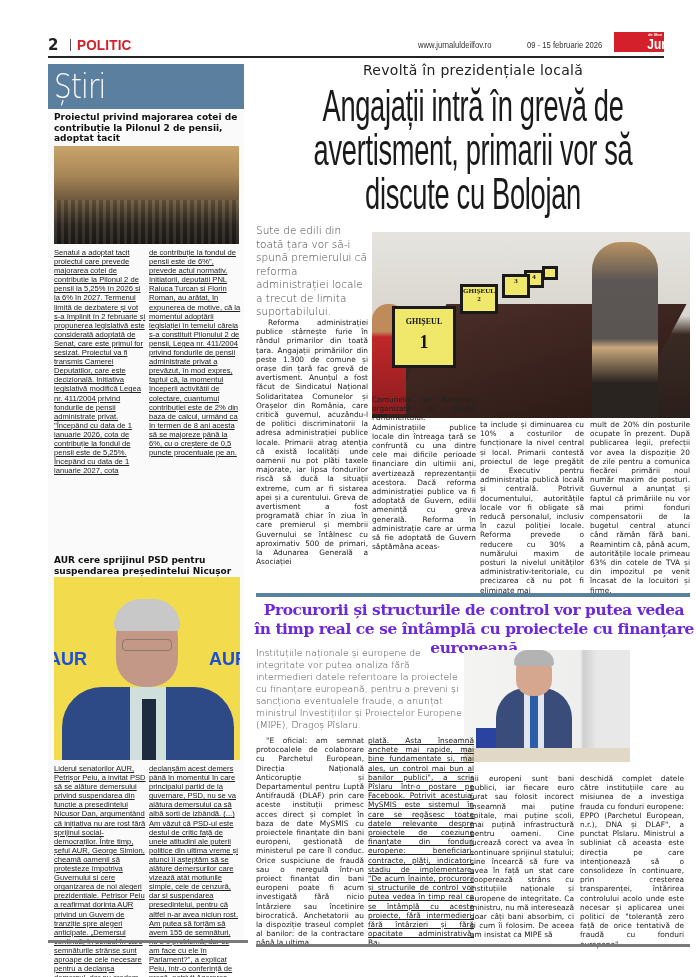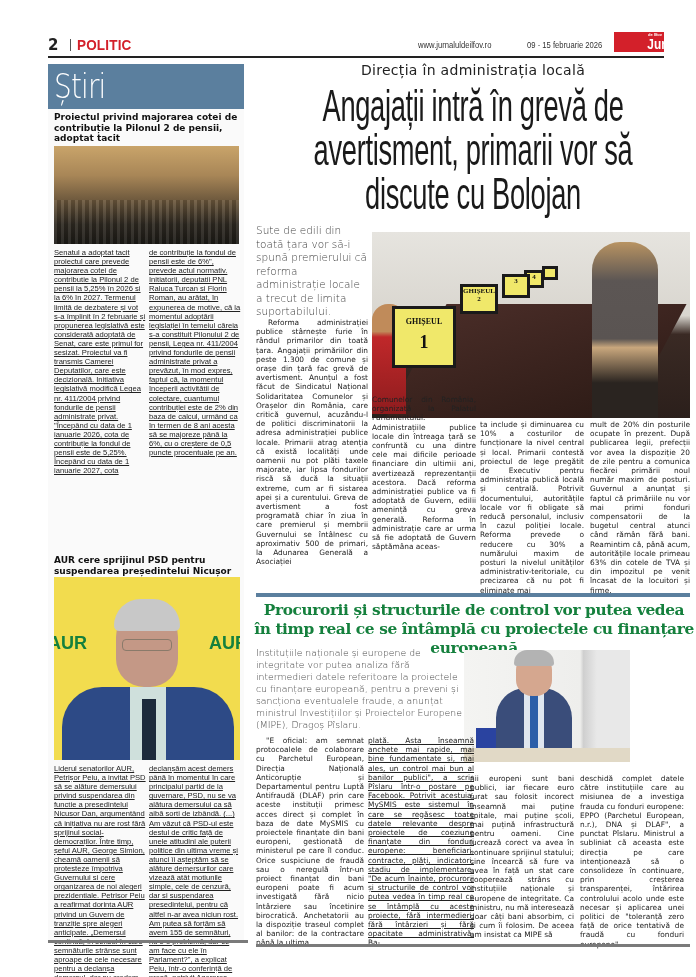--- a/index.html
+++ b/index.html
@@ -23,21 +23,21 @@
   .stiri-banner { position: absolute; left: 0; top: 0; width: 196px; height: 45px; background: #5b7f9e; }
   .stiri-title { position: absolute; left: 6px; top: 2px; font: 34px "DejaVu Sans", sans-serif; font-weight: 200; color: #fff; letter-spacing: -1px; transform: scaleX(0.82); transform-origin: left; }
   .left h3 { position: absolute; left: 6px; font: bold 9px "DejaVu Sans", sans-serif; line-height: 10.5px; color: #111; }
   .h3a { top: 48px; width: 186px; }
   .h3b { top: 491px; width: 190px; }
   .img-senate { position: absolute; left: 6px; top: 82px; width: 185px; height: 98px;
     background: linear-gradient(180deg, #c9a46a 0%, #a88657 30%, #6f5a3e 55%, #2f2a22 80%, #1c1a16 100%); }
   .img-senate::after { content: ""; position: absolute; left: 0; right: 0; bottom: 0; height: 45%;
     background: repeating-linear-gradient(90deg, rgba(255,255,255,0.08) 0 3px, rgba(0,0,0,0.15) 3px 7px); }
   .img-aur { position: absolute; left: 6px; top: 513px; width: 186px; height: 183px; background: #f2dc4e; overflow: hidden; }
-  .aur-logo { position: absolute; top: 56px; font: bold 18px "Liberation Sans", sans-serif; color: #15803d; }
+  .aur-logo { position: absolute; top: 72px; font: bold 18px "Liberation Sans", sans-serif; color: #1d4ed8; }
   .aur-l { left: -6px; } .aur-r { right: -8px; }
   .aur-body { position: absolute; left: 8px; top: 110px; width: 172px; height: 90px; background: #2d4a86; border-radius: 40px 40px 0 0; }
   .aur-shirt { position: absolute; left: 76px; top: 110px; width: 36px; height: 80px; background: #cfe0dc; }
   .aur-tie { position: absolute; left: 88px; top: 122px; width: 14px; height: 70px; background: #1d2b3c; }
   .aur-head { position: absolute; left: 62px; top: 30px; width: 62px; height: 80px; background: #c49886; border-radius: 30px 30px 28px 28px; }
   .aur-hair { position: absolute; left: 60px; top: 22px; width: 66px; height: 32px; background: #c8c8c8; border-radius: 30px 30px 6px 6px; }
   .aur-glasses { position: absolute; left: 68px; top: 62px; width: 50px; height: 12px; border: 1px solid #8a7a6a; border-radius: 4px; }
 
   .col { position: absolute; font: 7.6px "Liberation Sans", sans-serif; line-height: 9.1px; color: #222; text-decoration: underline; }
   .c1a { left: 6px; top: 184px; width: 92px; }
@@ -65,21 +65,21 @@
   .m-1 .num { font-size: 18px; display: block; margin-top: 6px; }
   .m-2 { left: 88px; top: 52px; width: 38px; height: 30px; }
   .m-3 { left: 130px; top: 42px; width: 28px; height: 24px; }
   .m-4 { left: 152px; top: 38px; width: 20px; height: 18px; }
   .m-5 { left: 170px; top: 34px; width: 16px; height: 14px; }
   .woman { position: absolute; left: 220px; top: 10px; width: 66px; height: 176px; background: linear-gradient(180deg, #b89362 0%, #5c5654 22%, #5a5452 55%, #c9a77d 60%, #2a2420 80%); border-radius: 28px 28px 0 0; }
   .person-l { position: absolute; left: 0; top: 72px; width: 34px; height: 110px; background: linear-gradient(180deg, #c08b5a 0%, #c08b5a 25%, #c0282a 30%, #8e1c1e 100%); border-radius: 16px 16px 0 0; }
   .main-rule { position: absolute; left: 256px; top: 593px; width: 434px; height: 4px; background: #5b7f9e; }
 
   
-  .headline2 { position: absolute; left: 254px; top: 601px; width: 440px; text-align: center; font: bold 15.4px "DejaVu Serif", serif; line-height: 19px; color: #15803d; letter-spacing: -0.4px; }
+  .headline2 { position: absolute; left: 254px; top: 601px; width: 440px; text-align: center; font: bold 15.4px "DejaVu Serif", serif; line-height: 19px; color: #6d28d9; letter-spacing: -0.4px; }
   .lede2 { position: absolute; left: 256px; top: 647px; width: 212px; font: 9.3px "DejaVu Sans", sans-serif; font-weight: 300; line-height: 12px; color: #444; }
   .img-pislaru { position: absolute; left: 464px; top: 650px; width: 166px; height: 112px; background: linear-gradient(90deg, #f4f4f2 0%, #eeeeec 70%, #cfcfcf 72%, #e8e8e8 80%); overflow: hidden; }
   .p-body { position: absolute; left: 32px; top: 38px; width: 76px; height: 80px; background: #3a4d7a; border-radius: 30px 30px 0 0; }
   .p-shirt { position: absolute; left: 60px; top: 38px; width: 20px; height: 70px; background: #dfe6ef; }
   .p-tie { position: absolute; left: 66px; top: 44px; width: 8px; height: 60px; background: #2b5ea8; }
   .p-head { position: absolute; left: 52px; top: 4px; width: 36px; height: 42px; background: #d5a78f; border-radius: 16px 16px 16px 16px; }
   .p-hair { position: absolute; left: 50px; top: 0; width: 40px; height: 16px; background: #b3b3b3; border-radius: 18px 18px 4px 4px; }
   .p-desk { position: absolute; left: 0; bottom: 0; width: 166px; height: 14px; background: #e1d9c6; }
   .p-flag { position: absolute; left: 12px; top: 78px; width: 20px; height: 22px; background: #2a43a0; }
   .s1 { left: 256px; top: 736px; width: 108px; text-indent: 10px; }
@@ -122,27 +122,27 @@
     <div class="aur-tie"></div>
     <div class="aur-head"></div>
     <div class="aur-hair"></div>
     <div class="aur-glasses"></div>
   </div>
   <p class="col c2a">Liderul senatorilor AUR, Petrișor Peiu, a invitat PSD să se alăture demersului privind suspendarea din funcție a președintelui Nicușor Dan, argumentând că inițiativa nu are rost fără sprijinul social-democraților. Între timp, șeful AUR, George Simion, cheamă oamenii să protesteze împotriva Guvernului și cere organizarea de noi alegeri prezidențiale. Petrișor Peiu a reafirmat dorința AUR privind un Guvern de tranziție spre alegeri anticipate. „Demersul continuă, în sensul în care semnăturile strânse sunt aproape de cele necesare pentru a declanșa demersul, dar nu credem că are rost să</p>
   <p class="col c2b">declanșăm acest demers până în momentul în care principalul partid de la guvernare, PSD, nu se va alătura demersului ca să aibă sorți de izbândă. (...) Am văzut că PSD-ul este destul de critic față de unele atitudini ale puterii politice din ultima vreme și atunci îi așteptăm să se alăture demersurilor care vizează atât moțiunile simple, cele de cenzură, dar și suspendarea președintelui, pentru că altfel n-ar avea niciun rost. Am putea să forțăm să avem 155 de semnături, nu e o problemă, dar ce am face cu ele în Parlament?", a explicat Peiu, într-o conferință de presă, potrivit Agerpres.</p>
 </div>
 <div class="left-rule"></div>
 
-<div class="kicker">Direcția în administrația locală</div>
+<div class="kicker">Revoltă în prezidențiale locală</div>
 <h1 class="headline">
   <span>Angajații intră în grevă de</span>
   <span>avertisment, primarii vor să</span>
   <span>discute cu Bolojan</span>
 </h1>
-<p class="lede">Sute de edili din toată țara vor să-i spună premierului că reforma administrație locale a trecut de limita suportabilului.</p>
+<p class="lede">Sute de edili din toată țara vor să-i spună premierului că reforma administrației locale a trecut de limita suportabilului.</p>
 
 <div class="img-ghiseu">
   <div class="desk"></div>
   <div class="person-l"></div>
   <div class="monitor m-5">
       <div class="scr"></div>
     </div>
   <div class="monitor m-4">
       <div class="scr">4</div>
     </div>

